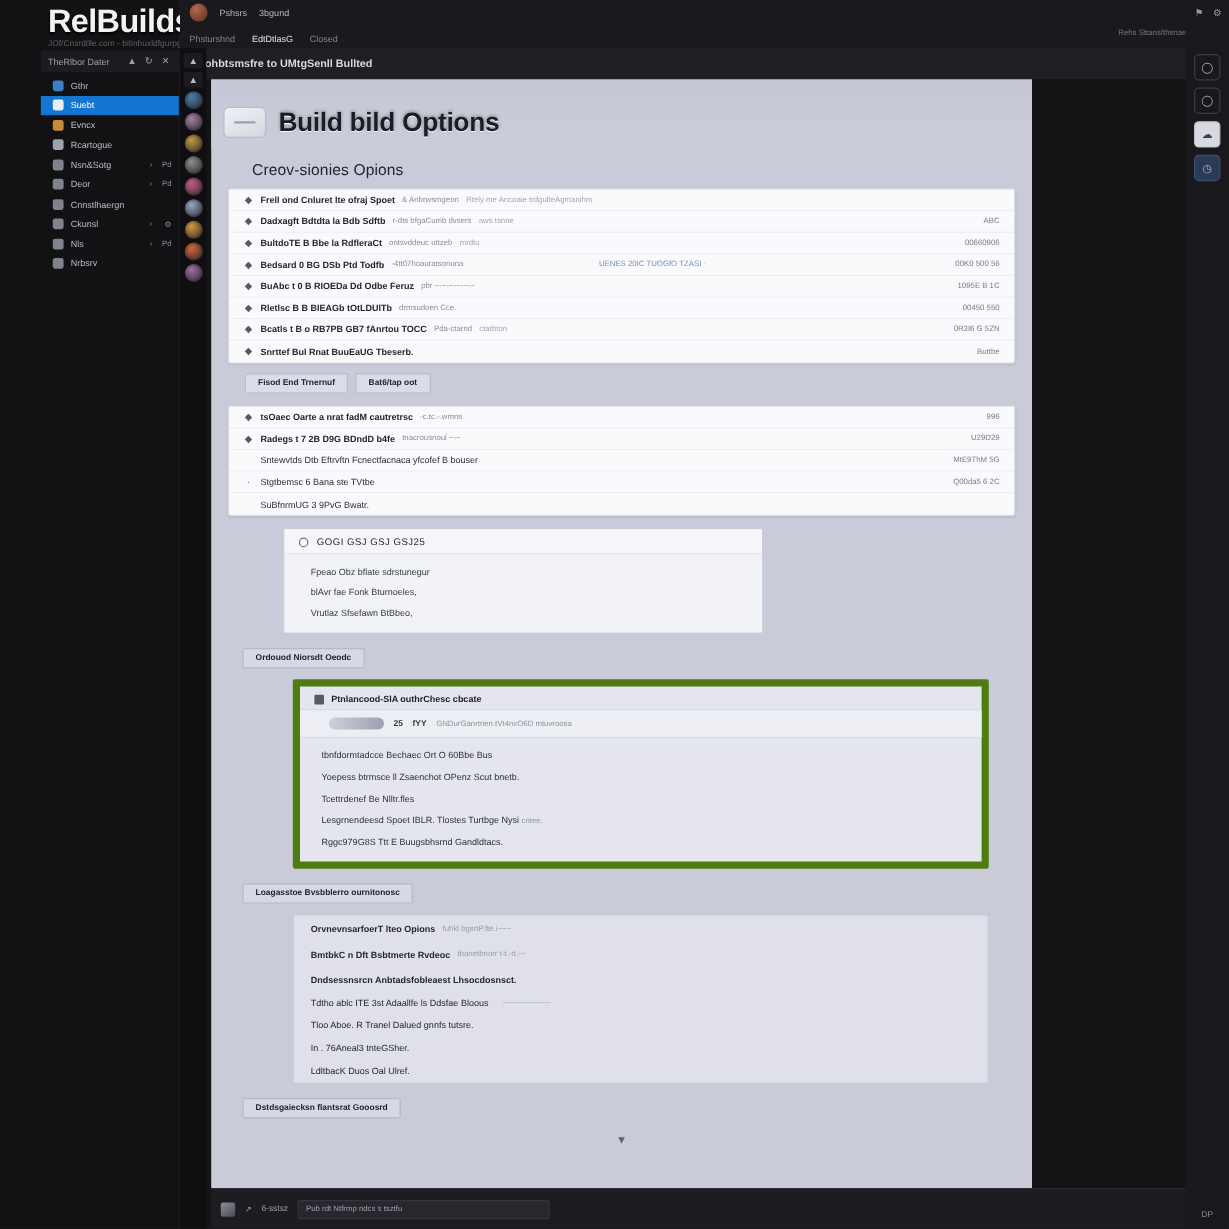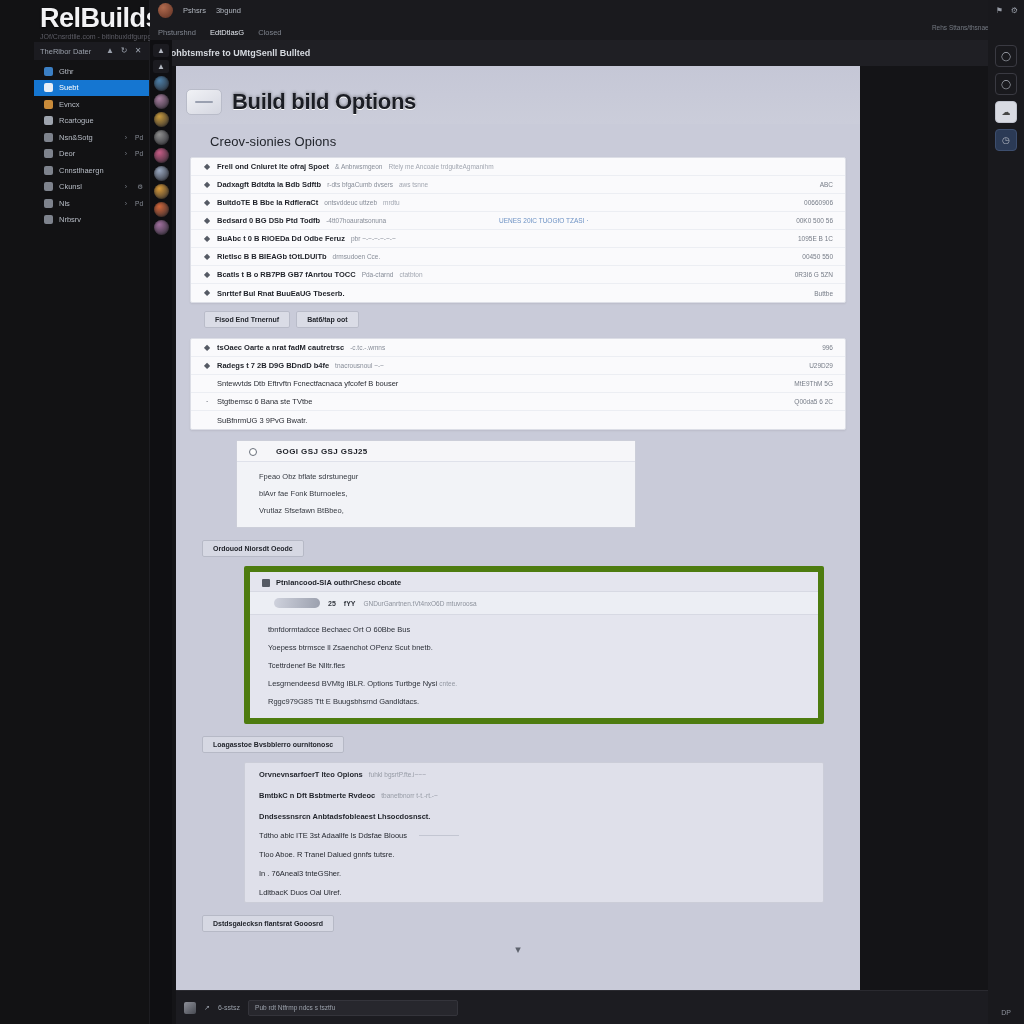--- a/index.html
+++ b/index.html
@@ -212,21 +212,21 @@
   }
   .panel-head {
     display: flex; align-items: center; gap: 7px;
     padding: 6px 12px 5px 12px;
     background: #f6f6f9; border-bottom: 1px solid #dfe1ea;
   }
   .radio {
     width: 8px; height: 8px; border-radius: 50%;
     border: 1px solid #6a707b; background: #fff; flex: 0 0 8px;
   }
-  .panel-head-txt { font-size: 8px; font-weight: bold; color: #1c1f26; filter: blur(.3px); letter-spacing: .4px; margin-left: 12px; }
+  .panel-head-txt { font-size: 8px; font-weight: normal; color: #1c1f26; filter: blur(.3px); letter-spacing: .4px; }
   .panel-body { padding: 6px 12px 8px 22px; background: #f2f3f7; }
   .panel-line { font-size: 7.5px; color: #363a42; padding: 4px 0; filter: blur(.35px); white-space: nowrap; }
 
   .card2 {
     background: #e4e5ee; border: 6px solid #4d7c0f;
     margin-left: 68px; width: 580px; border-radius: 2px;
   }
   .card2-head {
     display: flex; align-items: center; gap: 6px;
     padding: 6px 12px 4px 12px; border-bottom: 1px solid #d7d9e3;
@@ -560,21 +560,21 @@
       <div class="card2-sub">
         <div class="chip-img"></div>
         <div class="chip-t">25</div>
         <div class="chip-t">fYY</div>
         <div class="chip-d">GNDurGanrtnen.tVt4nxO6D mtuvroosa</div>
       </div>
       <div class="card2-body" id="card3body">
           <div class="card2-line"><span>tbnfdormtadcce Bechaec Ort O 60Bbe Bus</span> <span class="dim"></span></div>
           <div class="card2-line"><span>Yoepess btrmsce ll Zsaenchot OPenz Scut bnetb.</span> <span class="dim"></span></div>
           <div class="card2-line"><span>Tcettrdenef Be Nlltr.fles</span> <span class="dim"></span></div>
-          <div class="card2-line"><span>Lesgrnendeesd BVMtg IBLR. Options Turtbge Nysi</span> <span class="dim">cntee.</span></div>
+          <div class="card2-line"><span>Lesgrnendeesd Spoet IBLR. Tlostes Turtbge Nysi</span> <span class="dim">cntee.</span></div>
           <div class="card2-line"><span>Rggc979G8S Ttt E Buugsbhsrnd Gandldtacs.</span> <span class="dim"></span></div>
         </div>
     </div>
 
     <div class="btn-left">
       <span class="btn2">Loagasstoe Bvsbblerro ournitonosc</span>
     </div>
 
     <div class="card3" id="card4">
         <div class="card3-line head">

